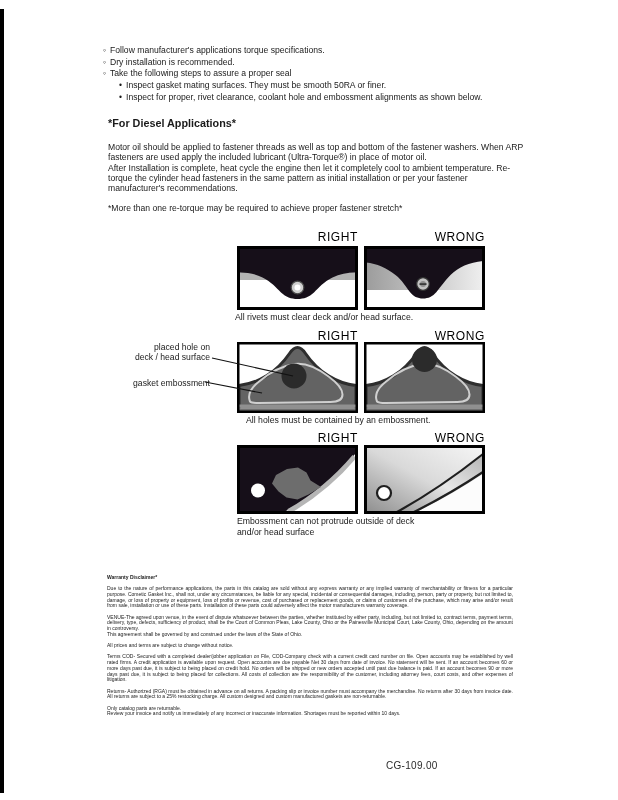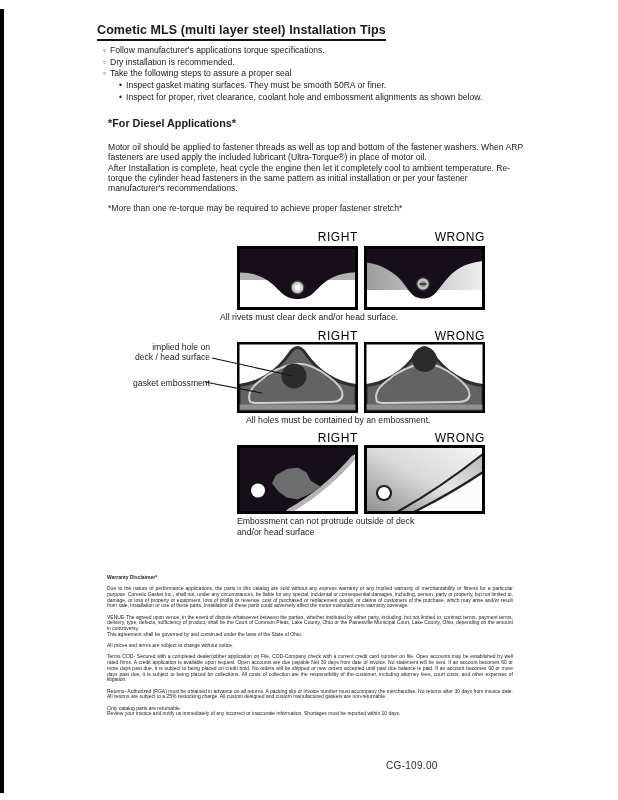--- a/index.html
+++ b/index.html
@@ -28,21 +28,20 @@
   .fine .fph{font-weight:bold;text-align:left;}
   .fine .tight{margin-bottom:0;}
   .code{position:absolute;left:386px;top:760px;font-size:10px;color:#2a2a2a;letter-spacing:0.3px;}
 </style>
 </head>
 <body>
 
 <div class="page">
   <div class="edge-bar"></div>
 
-  <div class="title">Cometic MLS (multi layer steel) Installation Tips</div>
 
   <div class="tips">
     <div class="tip-row">
       <span class="mk">◦</span>
       <span>Follow manufacturer's applications torque specifications.</span>
     </div>
     <div class="tip-row">
       <span class="mk">◦</span>
       <span>Dry installation is recommended.</span>
     </div>
@@ -88,27 +87,27 @@
     <rect width="121" height="64" fill="#ffffff"></rect>
     <rect x="2" y="13" width="117" height="31" fill="url(#gA)"></rect>
     <rect x="2" y="44" width="117" height="18" fill="#ffffff"></rect>
     <path d="M2,2 H119 V15 C105,16.5 94.5,21 86.5,29 C80.5,35 76.5,41 72.5,46 C68.5,50.5 64.5,52.5 59,52.5 C53.5,52.5 49.5,50.5 45.5,45.5 C41.5,40.5 38.5,34.5 31.5,29 C22.5,22 13,17.5 2,16.5 Z" fill="#160f19"></path>
     <circle cx="59" cy="38" r="6.3" fill="#c2c2c2" stroke="#333" stroke-width="1.2"></circle>
     <circle cx="59" cy="38" r="3" fill="#8d8d8d"></circle>
     <rect x="55.5" y="37.2" width="7" height="1.8" fill="#3a3a3a"></rect>
     <rect x="1.5" y="1.5" width="118" height="61" fill="none" stroke="#000" stroke-width="3"></rect>
   </svg>
 
-  <div class="caption" style="left:220px;top:312px;">All rivets must clear deck and/or head surface.</div>
+  <div class="caption" style="left:235px;top:312px;">All rivets must clear deck and/or head surface.</div>
 
   <div class="dg-h" style="left:237px;top:329px;">RIGHT</div>
   <div class="dg-h" style="left:364px;top:329px;">WRONG</div>
 
   <div class="lbl" style="top:343px;">
-    <div>implied hole on</div>
+    <div>placed hole on</div>
     <div>deck / head surface</div>
   </div>
   <div class="lbl" style="top:379px;">gasket embossment</div>
 
   <svg class="leader" viewBox="0 0 95 50">
     <line x1="7" y1="10" x2="88" y2="28" stroke="#111" stroke-width="1.1"></line>
     <line x1="0" y1="34" x2="57" y2="45" stroke="#111" stroke-width="1.1"></line>
   </svg>
 
   <svg class="panel" style="left:237px;top:342px;" width="121" height="71" viewBox="0 0 121 71">

